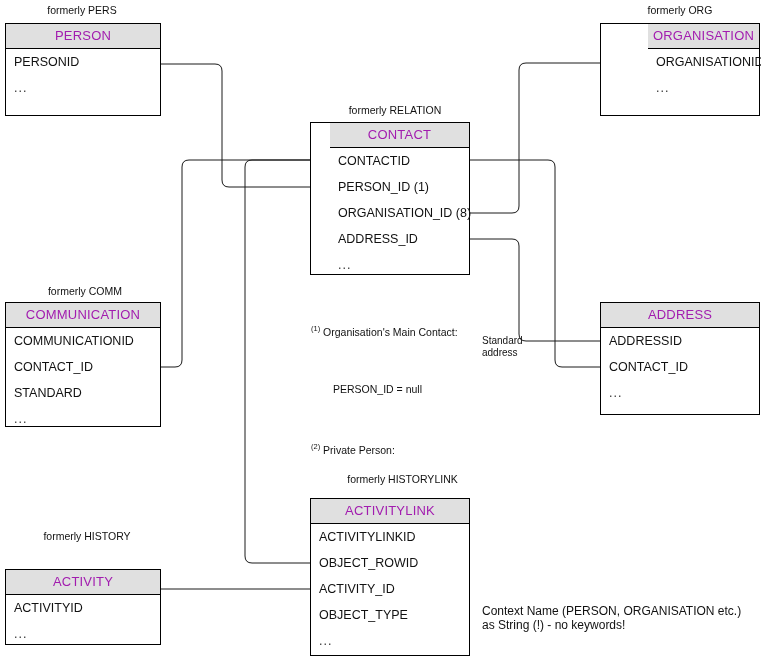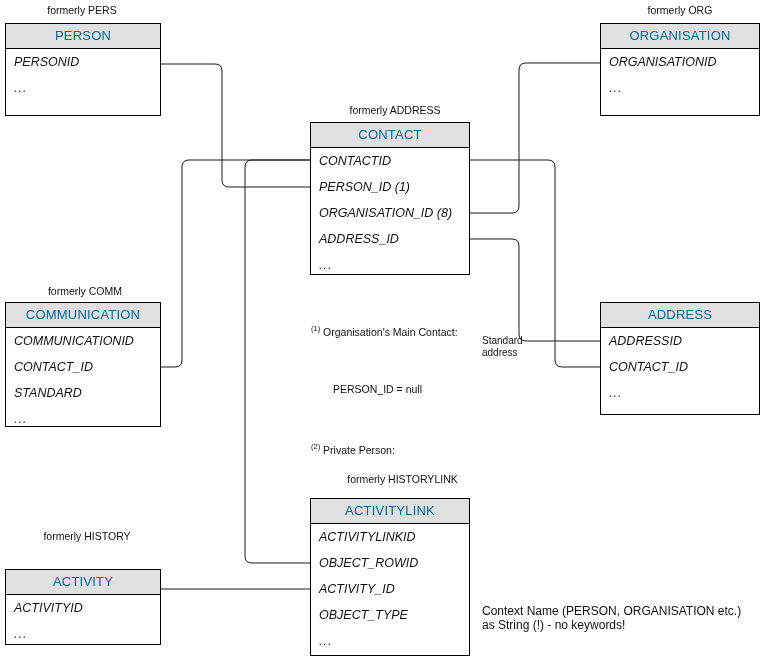--- a/index.html
+++ b/index.html
@@ -42,34 +42,33 @@
   }
   .entity-header {
     box-sizing: border-box;
     height: 25px;
     line-height: 24px;
     background: #e0e0e0;
     border-bottom: 1px solid #000000;
     text-align: center;
     font-size: 13px;
     letter-spacing: 0.2px;
-    color: #0369a1;
+    color: #a21caf;
     white-space: nowrap;
     overflow: hidden;
   }
   .entity-body {
     padding: 0;
   }
   .attr {
     font-size: 12.5px;
     line-height: 14px;
     padding: 6px 0 6px 8px;
     color: #111111;
     white-space: nowrap;
-    font-style: italic;
   }
   .attr.dots {
     color: #333333;
     letter-spacing: 1px;
   }
   .caption {
     position: absolute;
     font-size: 10.5px;
     color: #111111;
     white-space: nowrap;
@@ -130,30 +129,30 @@
   <div class="caption" style="left:27px; top:4px; width:110px;">formerly PERS</div>
   <div class="entity" style="left:5px; top:23px; width:156px; height:93px;">
     <div class="entity-header">PERSON</div>
     <div class="entity-body">
       <div class="attr">PERSONID</div>
       <div class="attr dots">...</div>
     </div>
   </div>
 
   <div class="caption" style="left:625px; top:4px; width:110px;">formerly ORG</div>
-  <div class="entity" style="left:600px; top:23px; width:160px; height:93px;">
+  <div class="entity" style="left:600px; top:23px; width:160px; height:93px;padding-left:47px;">
     <div class="entity-header">ORGANISATION</div>
     <div class="entity-body">
       <div class="attr">ORGANISATIONID</div>
       <div class="attr dots">...</div>
     </div>
   </div>
 
-  <div class="caption" style="left:330px; top:104px; width:130px;">formerly ADDRESS</div>
-  <div class="entity" style="left:310px; top:122px; width:160px; height:153px;">
+  <div class="caption" style="left:330px; top:104px; width:130px;">formerly RELATION</div>
+  <div class="entity" style="left:310px; top:122px; width:160px; height:153px;padding-left:19px;">
     <div class="entity-header">CONTACT</div>
     <div class="entity-body">
       <div class="attr">CONTACTID</div>
       <div class="attr">PERSON_ID (1)</div>
       <div class="attr">ORGANISATION_ID (8)</div>
       <div class="attr">ADDRESS_ID</div>
       <div class="attr dots">...</div>
     </div>
   </div>
 

